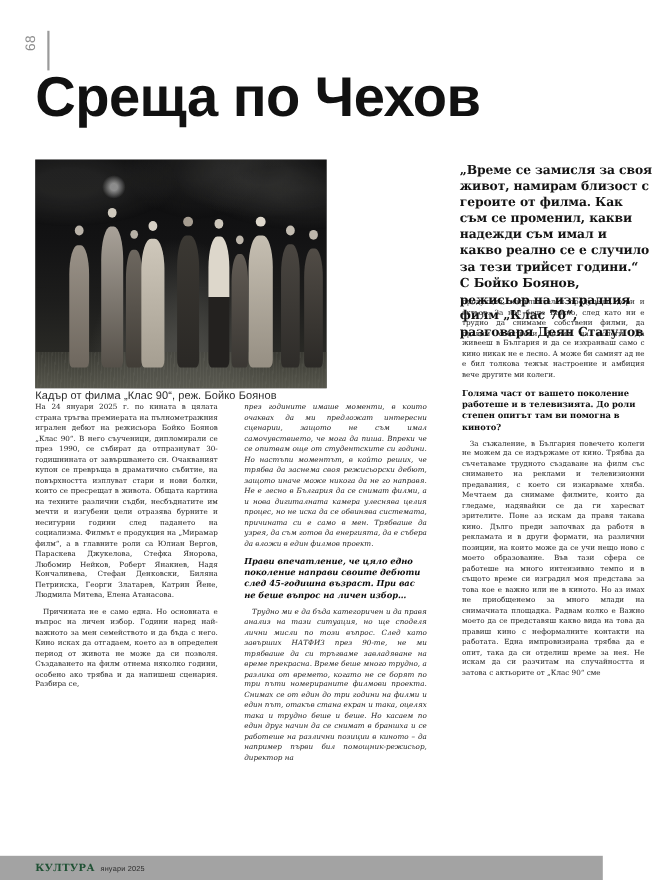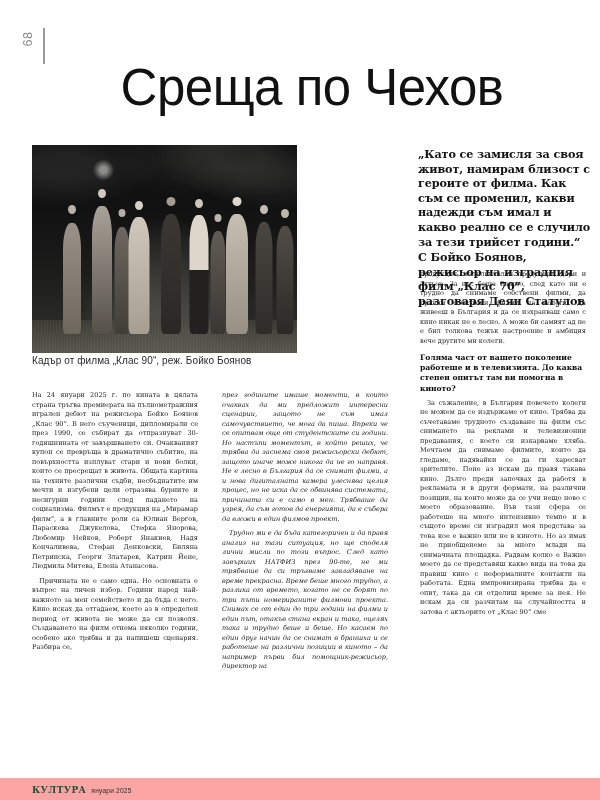--- a/index.html
+++ b/index.html
@@ -45,27 +45,26 @@
     background: #9a9a9a;
   }
 
   
   .title {
     position: absolute;
     left: 32px;
     top: 60px;
     width: 560px;
     font-family: "Liberation Sans", sans-serif;
-    font-weight: 400;
+    font-weight: 700;
     font-size: 51px;
     line-height: 56px;
     letter-spacing: -0.5px;
     color: #111111;
     white-space: nowrap;
-    text-align: center;
   }
 
   
   .photo-wrap {
     position: absolute;
     left: 32px;
     top: 145px;
     width: 265px;
     height: 208px;
   }
@@ -149,21 +148,21 @@
     letter-spacing: -0.1px;
   }
   .pullquote .attrib {
     display: block;
     margin-top: 1px;
   }
 
   
   .col {
     position: absolute;
-    top: 391px;
+    top: 366px;
     width: 166px;
     font-family: "DejaVu Serif", serif;
     font-size: 6.55px;
     line-height: 9.5px;
     color: #1a1a1a;
     text-align: justify;
     hyphens: auto;
   }
   #col1 { left: 32px; }
   #col2 { left: 222px; font-style: italic; }
@@ -184,23 +183,23 @@
     color: #0d0d0d;
     text-align: left;
     letter-spacing: -0.05px;
   }
 
   
   .footer {
     position: absolute;
     left: 0;
     bottom: 0;
-    width: 600px;
+    width: 548px;
     height: 22px;
-    background: #fca5a5;
+    background: #a3a3a3;
     border-top: 0;
   }
   .footer-inner {
     position: absolute;
     left: 32px;
     bottom: 5px;
     display: flex;
     align-items: baseline;
     gap: 5px;
   }
@@ -274,37 +273,38 @@
           <div class="head" style="top:0;width:8px;height:9px;background:#bdb6ab;"></div>
           <div class="body" style="width:17px;height:87%;background:linear-gradient(180deg,#514c46,#2b2926);"></div>
         </div>
       </div>
     </div>
   </div>
 
   <div class="caption">Кадър от филма „Клас 90“, реж. Бойко Боянов</div>
 
   <div class="pullquote">
-    <span>„Като се замисля за своя живот, намирам близост с героите от филма. Как съм се променил, какви надежди съм имал и какво реално се е случило за тези трийсет години.“</span>
+    <span>„Време се замисля за своя живот, намирам близост с героите от филма. Как съм се променил, какви надежди съм имал и какво реално се е случило за тези трийсет години.“</span>
     <span class="attrib">С Бойко Боянов, режисьор на изградния филм „Клас 70“, разговаря Деян Статулов</span>
   </div>
 
   <div class="col" id="col1">
     <p>На 24 януари 2025 г. по кината в цялата страна тръгва премиерата на пълнометражния игрален дебют на режисьора Бойко Боянов „Клас 90“. В него съученици, дипломирали се през 1990, се събират да отпразнуват 30-годишнината от завършването си. Очакваният купон се превръща в драматично събитие, на повърхността изплуват стари и нови болки, които се пресрещат в живота. Общата картина на техните различни съдби, несбъднатите им мечти и изгубени цели отразява бурните и несигурни години след падането на социализма. Филмът е продукция на „Мирамар филм“, а в главните роли са Юлиан Вергов, Параскева Джукелова, Стефка Янорова, Любомир Нейков, Роберт Янакиев, Надя Кончаливева, Стефан Денковски, Биляна Петринска, Георги Златарев, Катрин Йене, Людмила Митева, Елена Атанасова.</p>
     <p class="ind">Причината не е само една. Но основната е въпрос на личен избор. Години наред най-важното за мен семейството и да бъда с него. Кино исках да отгадаем, което аз в определен период от живота не може да си позволя. Създаването на филм отнема няколко години, особено ако трябва и да напишеш сценария. Разбира се,</p>
   </div>
 
   <div class="col" id="col2">
     <p>през годините имаше моменти, в които очаквах да ми предложат интересни сценарии, защото не съм имал самочувствието, че мога да пиша. Впреки че се опитвам още от студентските си години. Но настъпи моментът, в който реших, че трябва да заснема своя режисьорски дебют, защото иначе може никога да не го направя. Не е лесно в България да се снимат филми, а и нова дигиталната камера улеснява целия процес, но не иска да се обвинява системата, причината си е само в мен. Трябваше да узрея, да съм готов да енергията, да е събера да вложи в един филмов проект.</p>
+    <h2 class="sub">Прави впечатление, че цяло едно поколение направи своите дебюти след 45-годишна възраст. При вас не беше въпрос на личен избор…</h2>
     <p class="ind">Трудно ми е да бъда категоричен и да правя анализ на тази ситуация, но ще споделя лични мисли по този въпрос. След като завърших НАТФИЗ през 90-те, не ми трябваше да си тръгваме завладяване на време прекрасна. Време беше много трудно, а разлика от времето, когато не се борят по три пъти номерираните филмови проекта. Снимах се от един до три години на филми и един път, отакъв стана екран и така, оцелях така и трудно беше и беше. Но касаем по един друг начин да се снимат в браншха и се работеше на различни позиции в киното – да например първи бил помощник-режисьор, директор на</p>
   </div>
 
   <div class="col" id="col3">
     <p>продукция, изпълнителен продуцент, дори и актьор. За нас беше Важно, след като ни е трудно да снимаме собствени филми, да правим собствени филми на колеги. Да живееш в България и да се изхранваш само с кино никак не е лесно. А може би самият ад не е бил толкова тежък настроение и амбиция вече другите ми колеги.</p>
-    <h2 class="sub">Голяма част от вашето поколение работеше и в телевизията. До каква степен опитът там ви помогна в киното?</h2>
+    <h2 class="sub">Голяма част от вашето поколение работеше и в телевизията. До роли степен опитът там ви помогна в киното?</h2>
     <p class="ind">За съжаление, в България повечето колеги не можем да се издържаме от кино. Трябва да съчетаваме трудното създаване на филм със снимането на реклами и телевизионни предавания, с което си изкарваме хляба. Мечтаем да снимаме филмите, които да гледаме, надявайки се да ги харесват зрителите. Поне аз искам да правя такава кино. Дълго преди започвах да работя в рекламата и в други формати, на различни позиции, на които може да се учи нещо ново с моето образование. Във тази сфера се работеше на много интензивно темпо и в същото време си изградил моя представа за това кое е важно или не в киното. Но аз имах не приобщенемо за много млади на снимачната площадка. Радвам колко е Важно моето да се представяш какво вида на това да правиш кино с неформалните контакти на работата. Една импровизирана трябва да е опит, така да си отделиш време за нея. Не искам да си разчитам на случайността и затова с актьорите от „Клас 90“ сме</p>
   </div>
 
   <div class="footer">
     <div class="footer-inner">
       <span class="footer-brand" style="color: rgb(31, 81, 52);">КУЛТУРА</span>
       <span class="footer-date">януари 2025</span>
     </div>
   </div>
 

